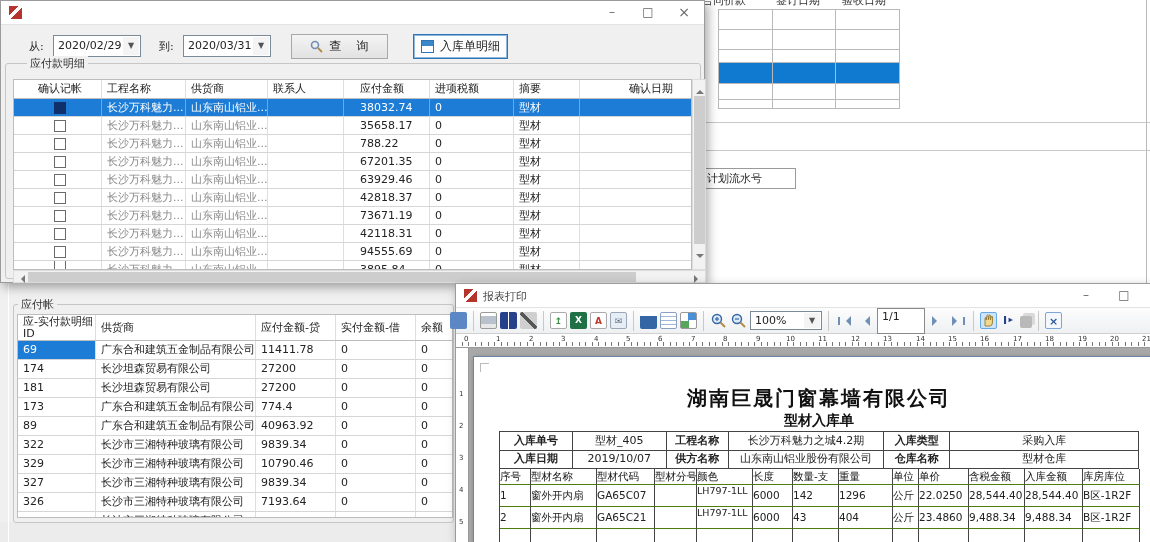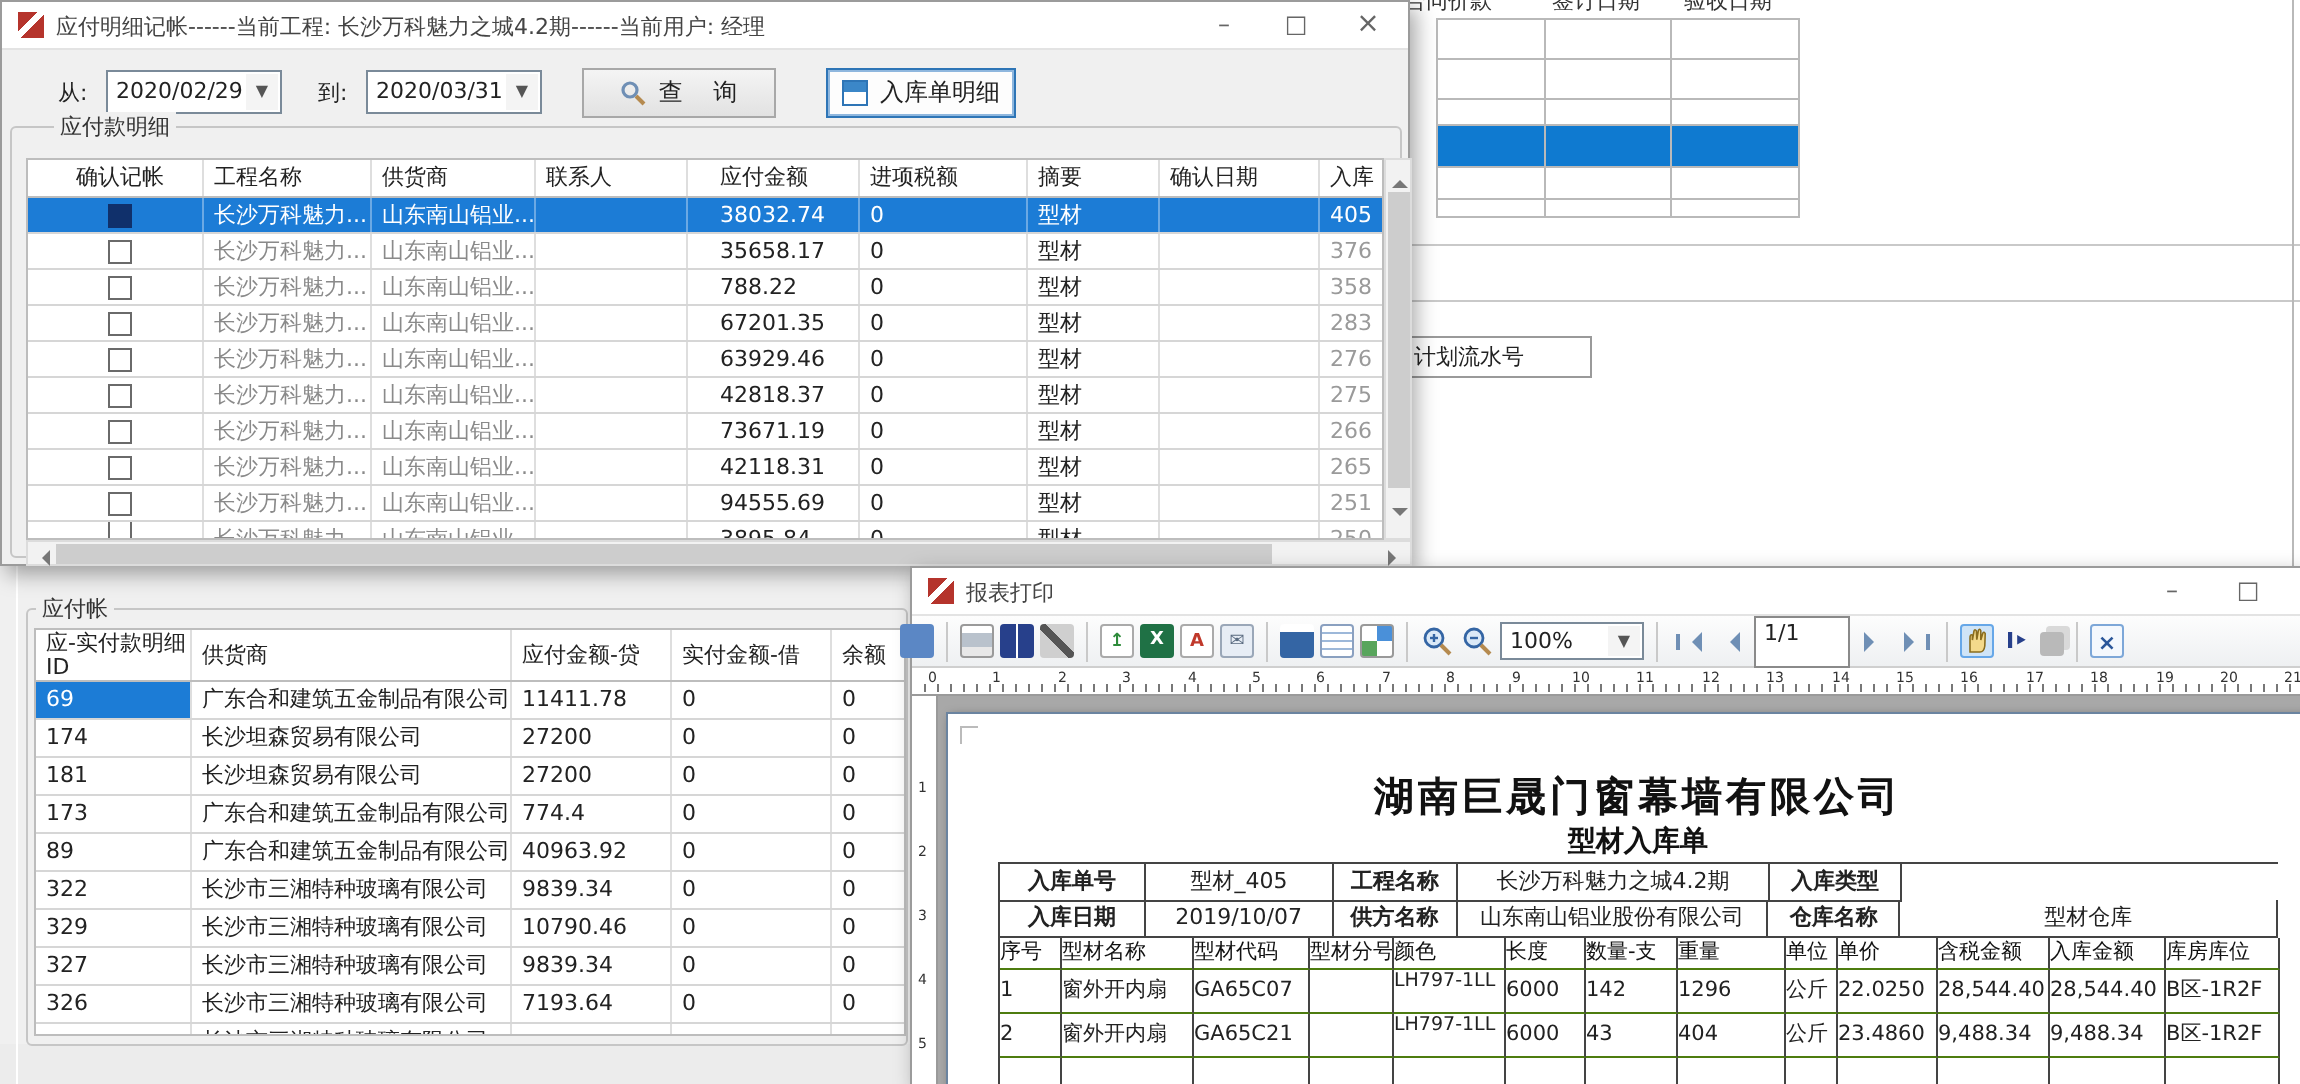--- a/index.html
+++ b/index.html
@@ -26,21 +26,21 @@
   .btnblue{background:#fdfdfd;border:1px solid #2e75b6;box-shadow:inset 0 0 0 1px #8fb7de;}
   .grpbox{border:1px solid #c6c6c6;border-radius:3px;}
   .grplabel{position:absolute;background:#f0f0f0;padding:0 3px;font-size:11px;color:#333;}
   
   .grid{background:#fff;border:1px solid #bdbdbd;overflow:hidden;}
   .t1row{display:flex;height:18px;line-height:17px;border-bottom:1px solid #d6d6d6;background:#fff;}
   .t1hdr{display:flex;height:19px;line-height:18px;border-bottom:1px solid #bdbdbd;background:#fff;font-size:11px;color:#222;}
   .t1c{border-right:1px solid #dedede;padding-left:5px;overflow:hidden;white-space:nowrap;flex:none;}
   .c0{width:88px;display:flex;align-items:center;justify-content:center;padding-left:5px;}
   .c1{width:84px;}.c2{width:82px;}.c3{width:76px;}.c4{width:86px;padding-left:16px;}
-  .c5{width:84px;}.c6{width:66px;}.c7{width:80px;}.c8{width:32px;border-right:none;color:#9a9a9a;}
+  .c5{width:84px;}.c6{width:66px;}.c7{width:80px;margin-left:44px;}.c8{width:32px;border-right:none;color:#9a9a9a;}
   .dimtxt{color:#8a8a8a;}
   .sel{background:#1c7cd6;color:#fff;}
   .sel .t1c,.sel .c8,.sel .dimtxt{color:#fff;border-right-color:rgba(255,255,255,.35);}
   .cb{width:12px;height:12px;border:1px solid #6a6a6a;background:#fff;}
   .cb.checked{background:#10306b;border-color:#10306b;}
   
   .t2hdr{display:flex;height:26px;border-bottom:1px solid #bdbdbd;background:#fff;font-size:11px;}
   .t2row{display:flex;height:19px;line-height:18px;border-bottom:1px solid #d6d6d6;background:#fff;}
   .t2c{border-right:1px solid #dedede;padding-left:5px;overflow:hidden;flex:none;}
   .d0{width:78px;}.d1{width:160px;}.d2{width:80px;}.d3{width:80px;}.d4{width:37px;border-right:none;}
@@ -213,21 +213,20 @@
         <div class="t2c d2 nw"></div>
         <div class="t2c d3 nw"></div>
         <div class="t2c d4 nw"></div>
       </div>
     </div>
   </div>
 
   <div class="a win" style="left:0;top:0;width:705px;height:283px;">
     <div class="titlebar">
       <div class="appico"></div>
-      <div class="wtitle nw" style="right:110px;">应付明细记帐------当前工程: 长沙万科魅力之城4.2期------当前用户: 经理</div>
       <div class="capbtn" style="right:76px;">–</div>
       <div class="capbtn" style="right:40px;">□</div>
       <div class="capbtn" style="right:4px;font-size:14px;">×</div>
     </div>
     <div class="a" style="left:28px;top:38px;">从:</div>
     <div class="a combo" style="left:52px;top:34px;width:88px;">
       <span>2020/02/29</span>
       <span class="arr">▼</span>
     </div>
     <div class="a" style="left:158px;top:38px;">到:</div>
@@ -520,20 +519,21 @@
         <div class="a" style="left:6px;top:6px;width:9px;height:9px;border:1px solid #bbb;border-right:none;border-bottom:none;"></div>
         <div class="doc-title">湖南巨晟门窗幕墙有限公司</div>
         <div class="doc-sub">型材入库单</div>
 
         <div class="ditbl" style="top:74px;align-items:center;">
           <div class="dic dlab ic0">入库单号</div>
           <div class="dic ic1">型材_405</div>
           <div class="dic dlab ic2">工程名称</div>
           <div class="dic ic3">长沙万科魅力之城4.2期</div>
           <div class="dic dlab ic4">入库类型</div>
+          <div class="dic ic5">采购入库</div>
         </div>
         <div class="ditbl" style="top:93px;border-top:none;">
           <div class="dic dlab ic0">入库日期</div>
           <div class="dic ic1">2019/10/07</div>
           <div class="dic dlab ic2">供方名称</div>
           <div class="dic ic3">山东南山铝业股份有限公司</div>
           <div class="dic dlab ic4">仓库名称</div>
           <div class="dic ic5">型材仓库</div>
         </div>
 

